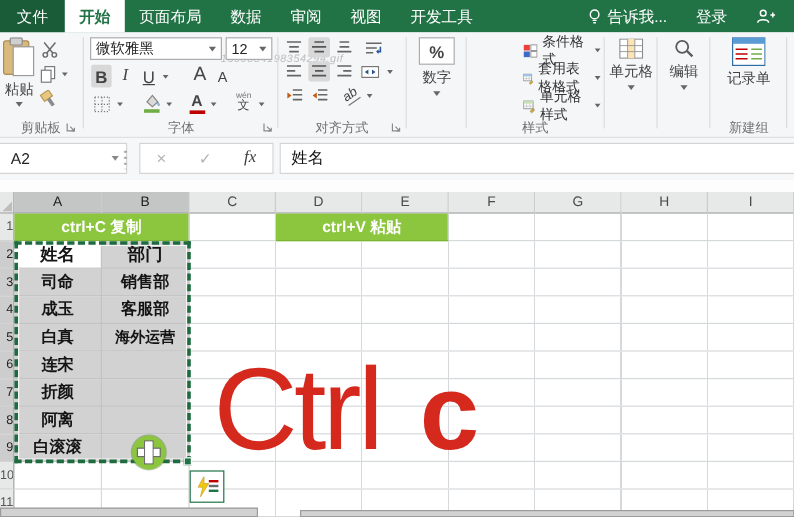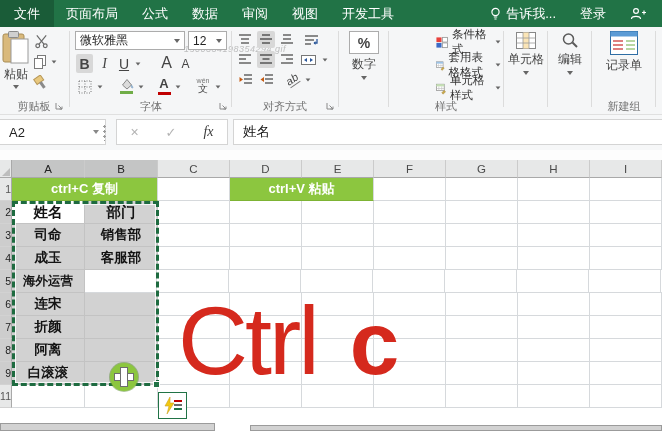--- a/index.html
+++ b/index.html
@@ -104,22 +104,22 @@
             border:1px solid #9B9B9B; z-index:9; }
   svg { display:block; }
 </style>
 </head>
 <body>
 
 <div class="app">
 
   <div class="tabbar">
     <div class="tab file">文件</div>
+    <div class="tab active">开始</div>
     <div class="tab">页面布局</div>
-    <div class="tab">公式</div>
     <div class="tab">数据</div>
     <div class="tab">审阅</div>
     <div class="tab">视图</div>
     <div class="tab">开发工具</div>
     <div class="tab-right">
       <div class="tab">
         <span class="tab-ico">
           <svg width="13" height="14" viewBox="0 0 13 14">
               <circle cx="6.5" cy="5" r="3.6" fill="none" stroke="#fff" stroke-width="1.2"></circle>
               <path d="M4.8 10h3.4M5.4 12h2.2" stroke="#fff" stroke-width="1.2" fill="none"></path>
@@ -446,20 +446,21 @@
       <div class="fill"></div>
     </div>
     <div class="r">
       <div class="rh sel">4</div>
       <div class="c w73 tcell">成玉</div>
       <div class="c w73 tcell">客服部</div>
       <div class="fill"></div>
     </div>
     <div class="r">
       <div class="rh sel">5</div>
+      <div class="c w73 tcell">白真</div>
       <div class="c w73 tcell" style="font-size:12.5px;">海外运营</div>
       <div class="fill"></div>
     </div>
     <div class="r">
       <div class="rh sel">6</div>
       <div class="c w73 tcell">连宋</div>
       <div class="c w73 tcell"></div>
       <div class="fill"></div>
     </div>
     <div class="r">
@@ -474,20 +475,26 @@
       <div class="c w73 tcell"></div>
       <div class="fill"></div>
     </div>
     <div class="r">
       <div class="rh sel">9</div>
       <div class="c w73 tcell">白滚滚</div>
       <div class="c w73 tcell"></div>
       <div class="fill"></div>
     </div>
 
+    <div class="r">
+      <div class="rh">10</div>
+      <div class="c w73"></div>
+      <div class="c w73"></div>
+      <div class="fill"></div>
+    </div>
     <div class="r">
       <div class="rh">11</div>
       <div class="c w73"></div>
       <div class="c w73"></div>
       <div class="fill"></div>
     </div>
 
     <div class="ants"></div>
     <div class="handle"></div>
     <div class="redtext" style="color:#D5291D;">

